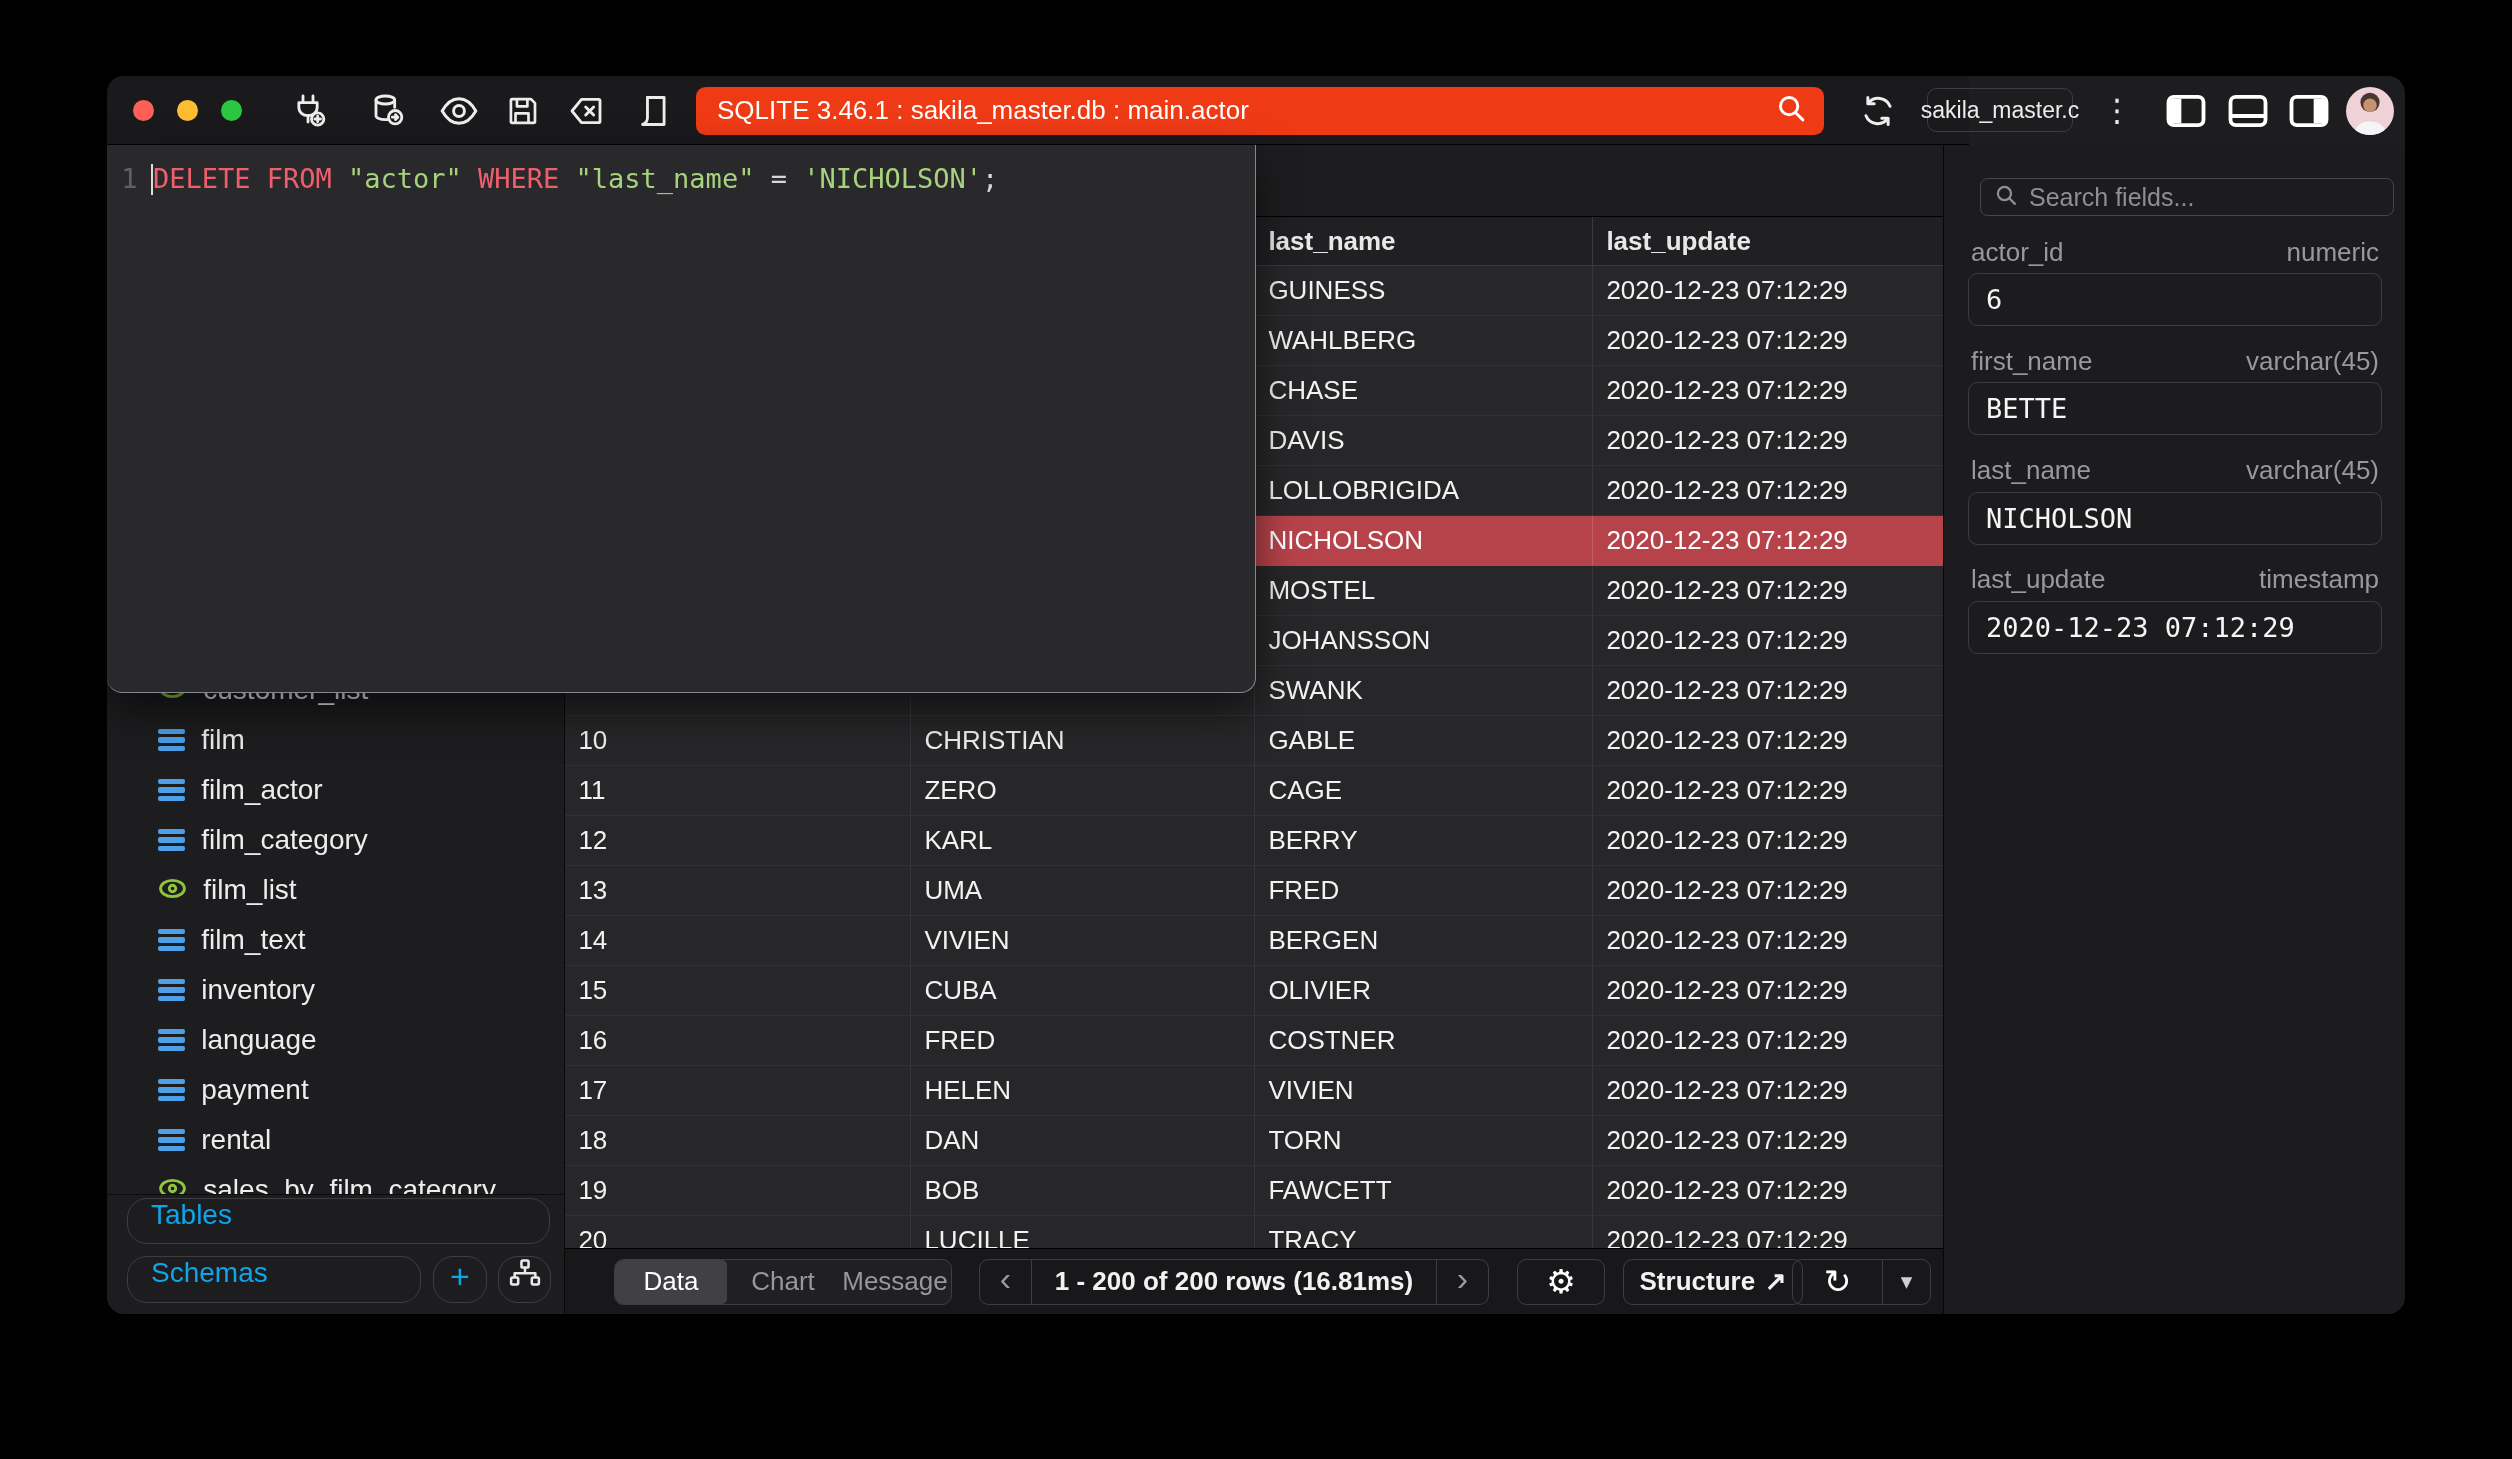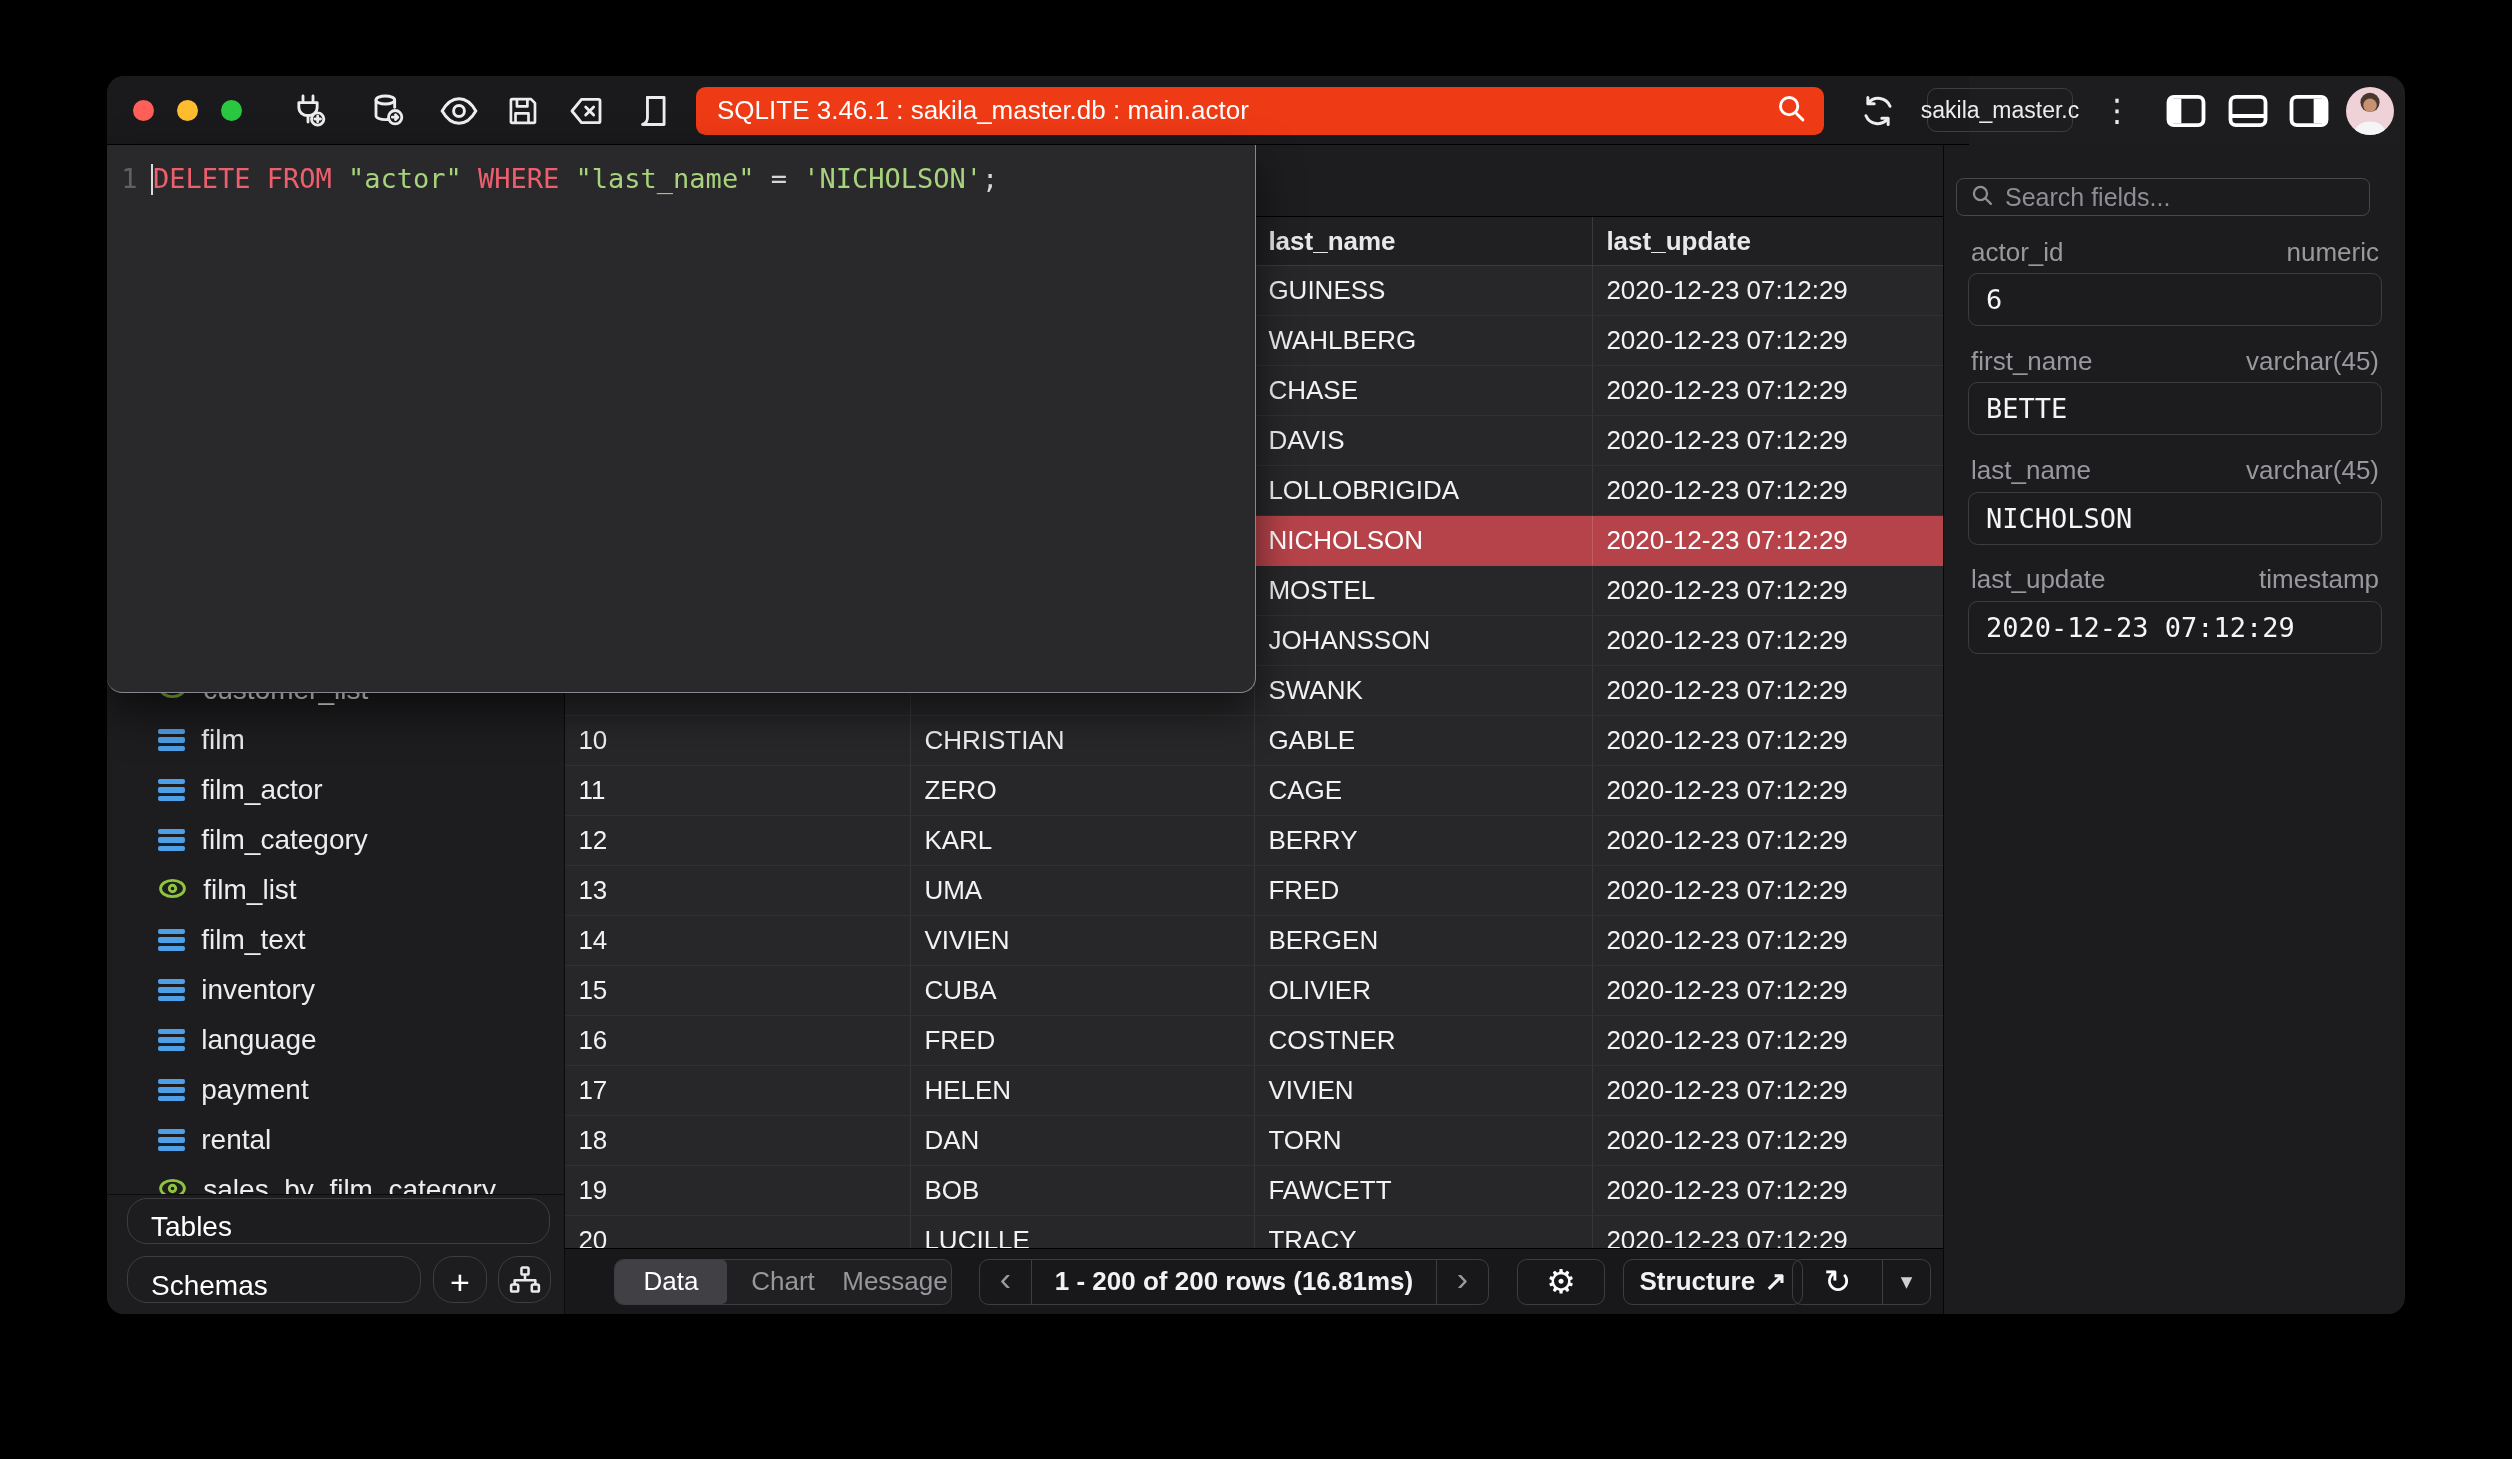--- a/index.html
+++ b/index.html
@@ -31,22 +31,22 @@
 
   
   .sidebar { position:absolute; left:0; top:69px; width:458px; height:1169px;
              background:#1d1d1f; border-right:1px solid #0a0a0a; }
   .sblist { position:absolute; left:0; top:520px; width:458px; height:529px; overflow:hidden; }
   .sbitem { height:50px; display:flex; align-items:center; padding-left:51px; gap:16.3px;
             font-size:28px; color:#ededed; }
   .tblicon { width:27px; display:flex; flex-direction:column; gap:2.9px; }
   .tblicon div { height:5.7px; background:#4d9fe8; border-radius:1.9px; }
   .sb-sep { position:absolute; left:0; top:1049px; width:458px; height:1px; background:#0c0c0c; }
-  .sbbtn { position:absolute; border:1px solid #3e3e42; border-radius:20px; color:#ffffff;
-           display:flex; align-items:flex-end; font-size:28px; }
+  .sbbtn { position:absolute; border:1px solid #3e3e42; border-radius:20px; color:#0ea5e9;
+           display:flex; align-items:flex-start; font-size:28px; }
   .tablesbtn  { left:20px; top:1053px; width:423px; height:46px; padding-left:23px; }
   .schemasbtn { left:20px; top:1111px; width:294px; height:47px; padding-left:23px; }
   .plusbtn { left:326px; top:1111px; width:54px; height:47px; justify-content:center;
              font-size:34px; font-weight:300; }
   .treebtn { left:391px; top:1111px; width:53px; height:47px; justify-content:center; }
 
   
   .main { position:absolute; left:458px; top:69px; width:1379px; height:1169px; background:#1d1d1f; }
   .thead { position:absolute; left:0; top:71px; width:1379px; height:50px; background:#202023;
            border-top:1px solid #000; border-bottom:1px solid #3a3a3e; display:flex; }
@@ -86,21 +86,21 @@
   .structbtn { left:1058px; width:180px; font-size:26px; font-weight:600; gap:9.6px; color:#f2f2f2; }
   .refreshsplit { left:1227px; width:139px; padding:0; overflow:hidden; }
   .rs-main { width:90px; height:100%; display:flex; align-items:center; justify-content:center;
              font-size:33px; border-right:1px solid #3e3e42; }
   .rs-caret { flex:1; height:100%; display:flex; align-items:center; justify-content:center;
               color:#cfcfcf; font-size:23px; }
 
   
   .rightpanel { position:absolute; left:1836px; top:69px; width:461px; height:1169px;
                 background:#1c1c1f; border-left:1px solid #060606; }
-  .search { position:absolute; left:12px; top:33px; width:414px; height:38px;
+  .search { position:absolute; left:36px; top:33px; width:414px; height:38px;
             border:1px solid #47474c; border-radius:7.7px; display:flex; align-items:center;
             padding:0 11.5px; gap:11.5px; color:#8e8e93; font-size:25px; }
   .fieldlabel { position:absolute; left:27px; width:408px; height:31px; display:flex;
                 justify-content:space-between; align-items:center; font-size:26px; color:#98989d; }
   .fieldinput { position:absolute; left:24px; width:414px; height:53px;
                 border:1px solid #3d3d41; border-radius:9.6px; display:flex; align-items:center;
                 padding-left:17px; font-family:"DejaVu Sans Mono", monospace;
                 font-size:27px; color:#f5f5f5; }
 
   

